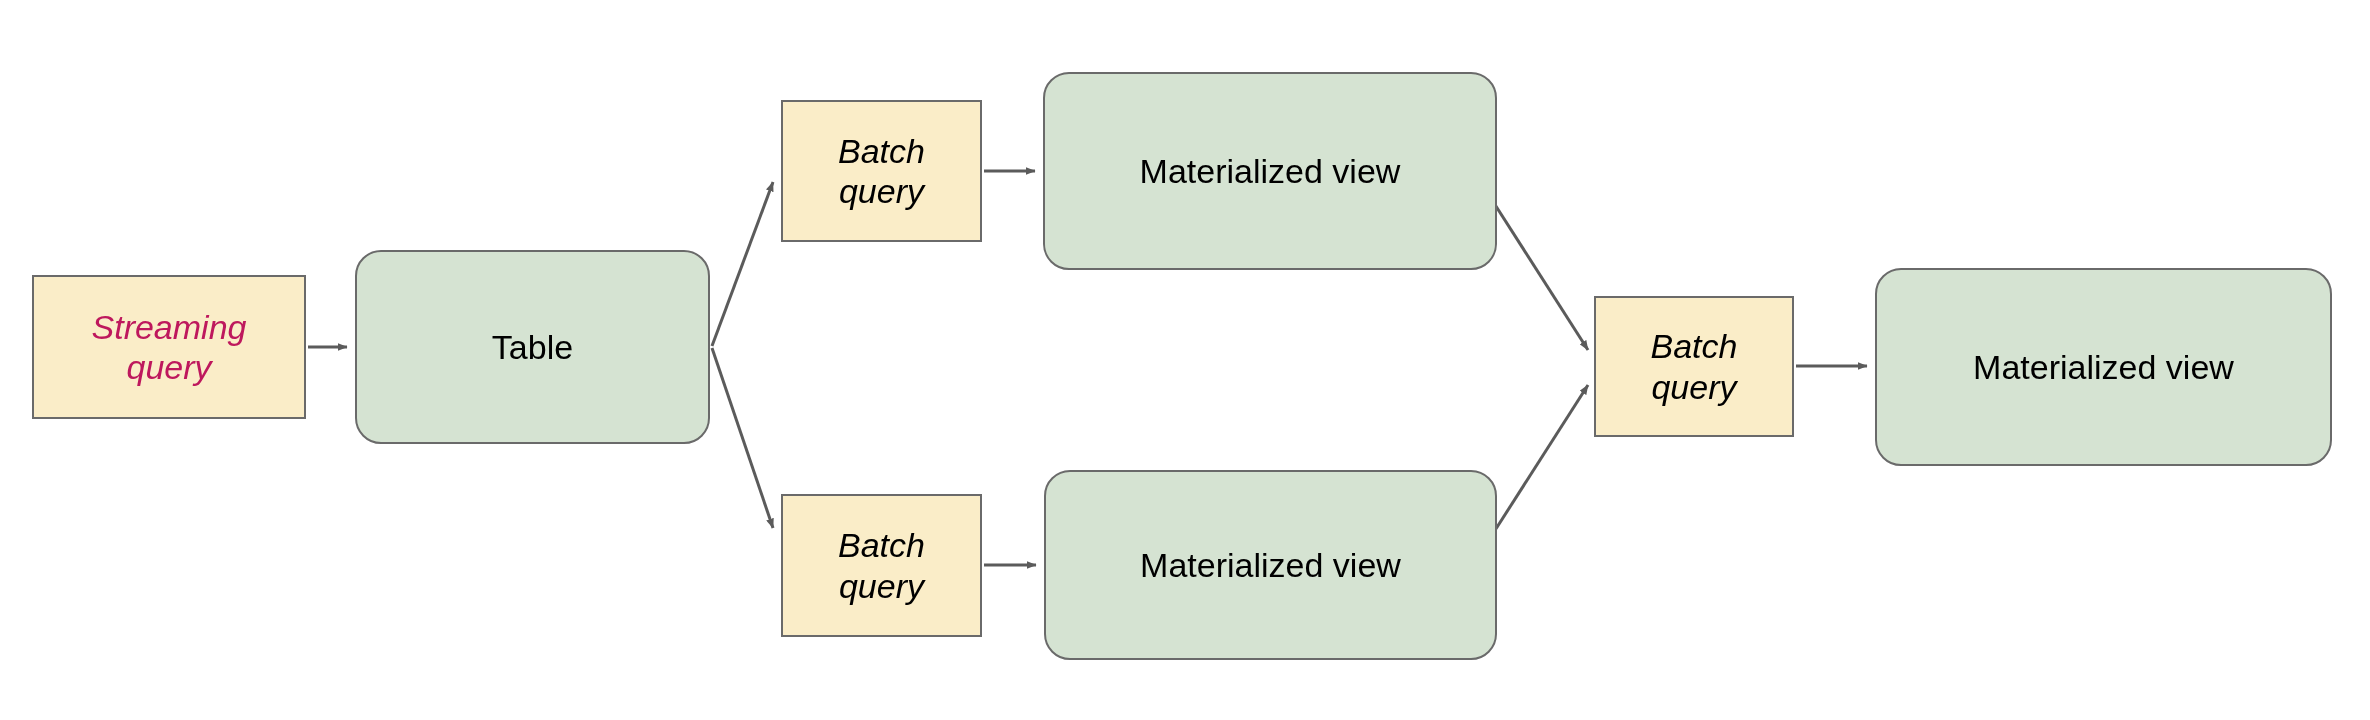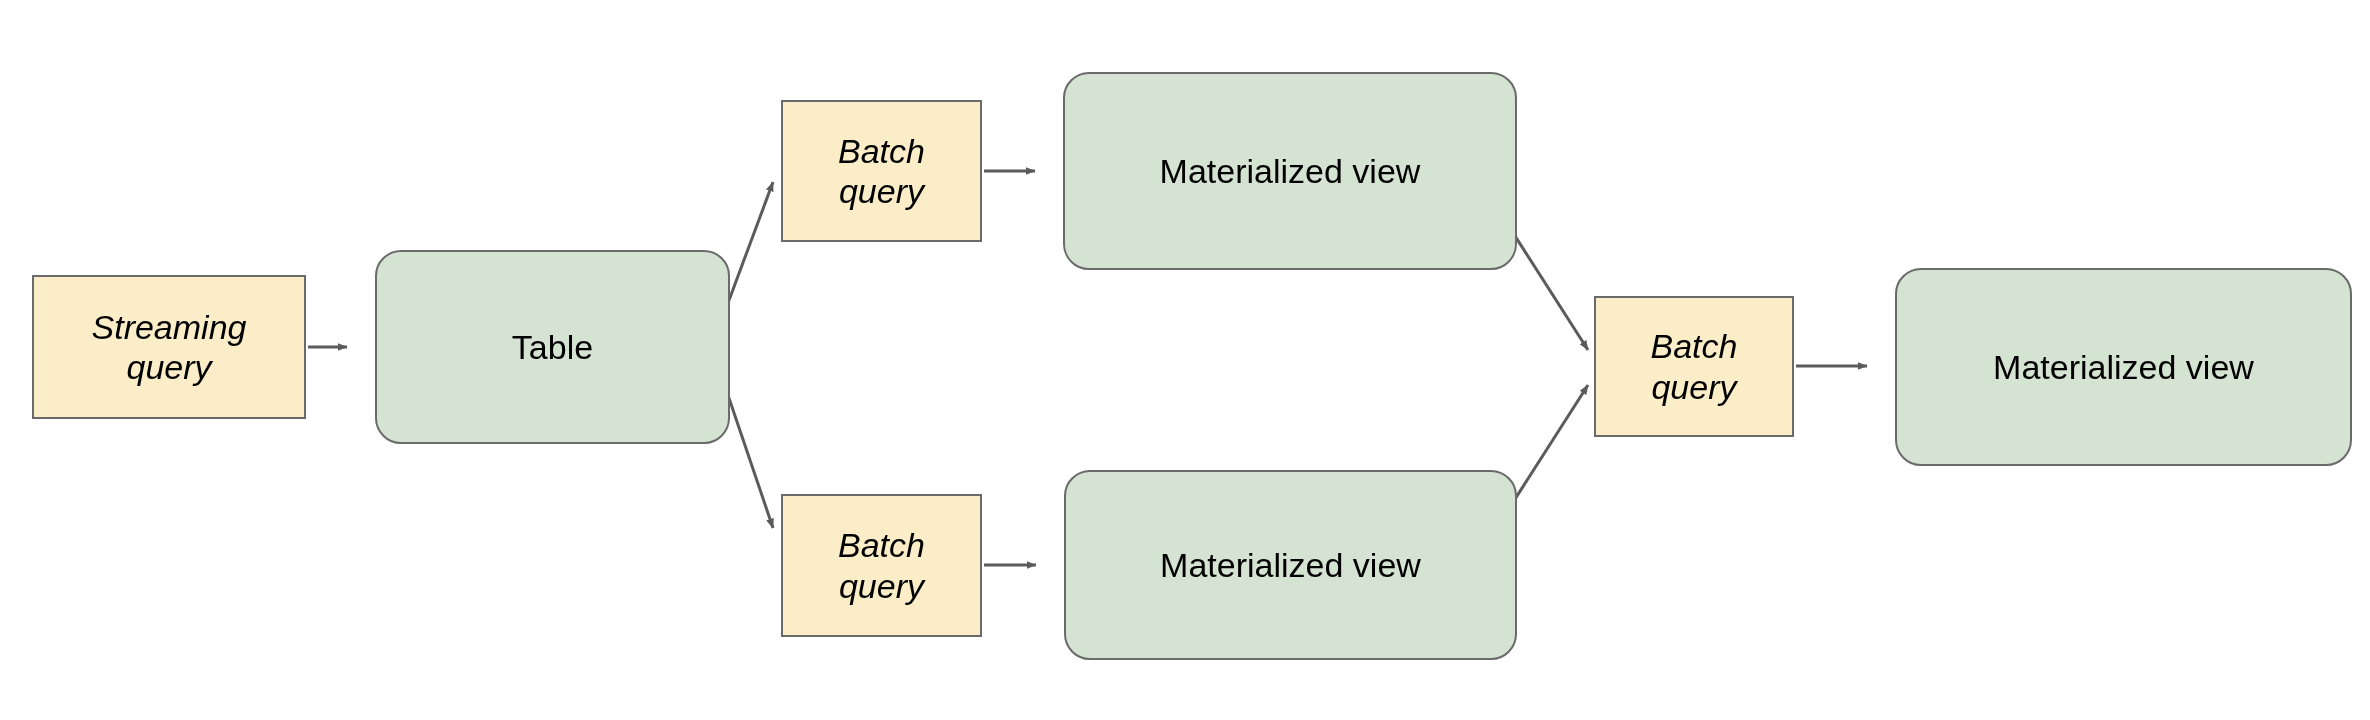--- a/index.html
+++ b/index.html
@@ -42,21 +42,20 @@
   .node-process {
     background: #faedc8;
     border-radius: 0;
     font-size: 34px;
     font-style: italic;
   }
   .node-store {
     background: #d5e3d2;
     border-radius: 26px;
     font-size: 34px;
-    margin-left: 20px;
   }
   .node-label {
     display: block;
     padding: 0 6px;
   }
 </style>
 </head>
 <body>
 
 <div id="diagram-canvas" style="width: 2370px; height: 720px; background: rgb(255, 255, 255);">
@@ -78,21 +77,21 @@
 
     <line x1="984" y1="565" x2="1036" y2="565" stroke="#5b5b5b" stroke-width="3" marker-end="url(#arrowhead)"></line>
 
     <line x1="1492" y1="200" x2="1588" y2="350" stroke="#5b5b5b" stroke-width="3" marker-end="url(#arrowhead)"></line>
 
     <line x1="1492" y1="535" x2="1588" y2="385" stroke="#5b5b5b" stroke-width="3" marker-end="url(#arrowhead)"></line>
 
     <line x1="1796" y1="366" x2="1867" y2="366" stroke="#5b5b5b" stroke-width="3" marker-end="url(#arrowhead)"></line>
   </svg>
 
-  <div class="node node-process" style="left: 32px; top: 275px; width: 274px; height: 144px; border-color: rgb(106, 106, 106); color: #000000; background: rgb(250, 237, 200); border-radius: 0px;">
+  <div class="node node-process" style="left: 32px; top: 275px; width: 274px; height: 144px; border-color: rgb(106, 106, 106); color: #be185d; background: rgb(250, 237, 200); border-radius: 0px;">
     <span class="node-label">Streaming
 query</span>
   </div>
 
   <div class="node node-store" style="left: 355px; top: 250px; width: 355px; height: 194px; border-color: rgb(106, 106, 106); color: rgb(0, 0, 0); background: rgb(213, 227, 210);">
     <span class="node-label">Table</span>
   </div>
 
   <div class="node node-process" style="left: 781px; top: 100px; width: 201px; height: 142px; border-color: rgb(106, 106, 106); color: rgb(0, 0, 0); background: rgb(250, 237, 200); border-radius: 0px;">
     <span class="node-label">Batch

